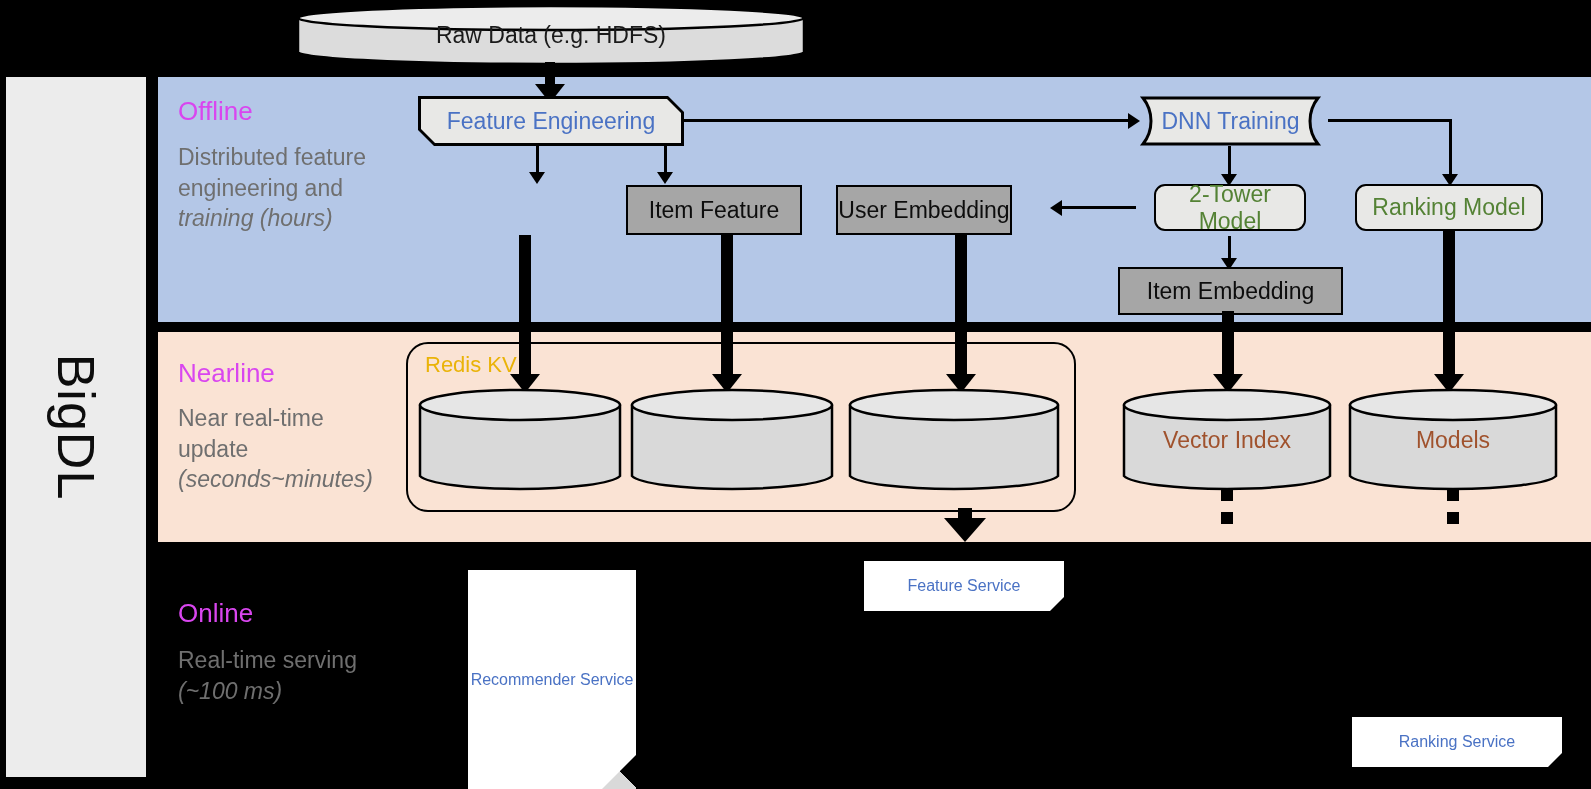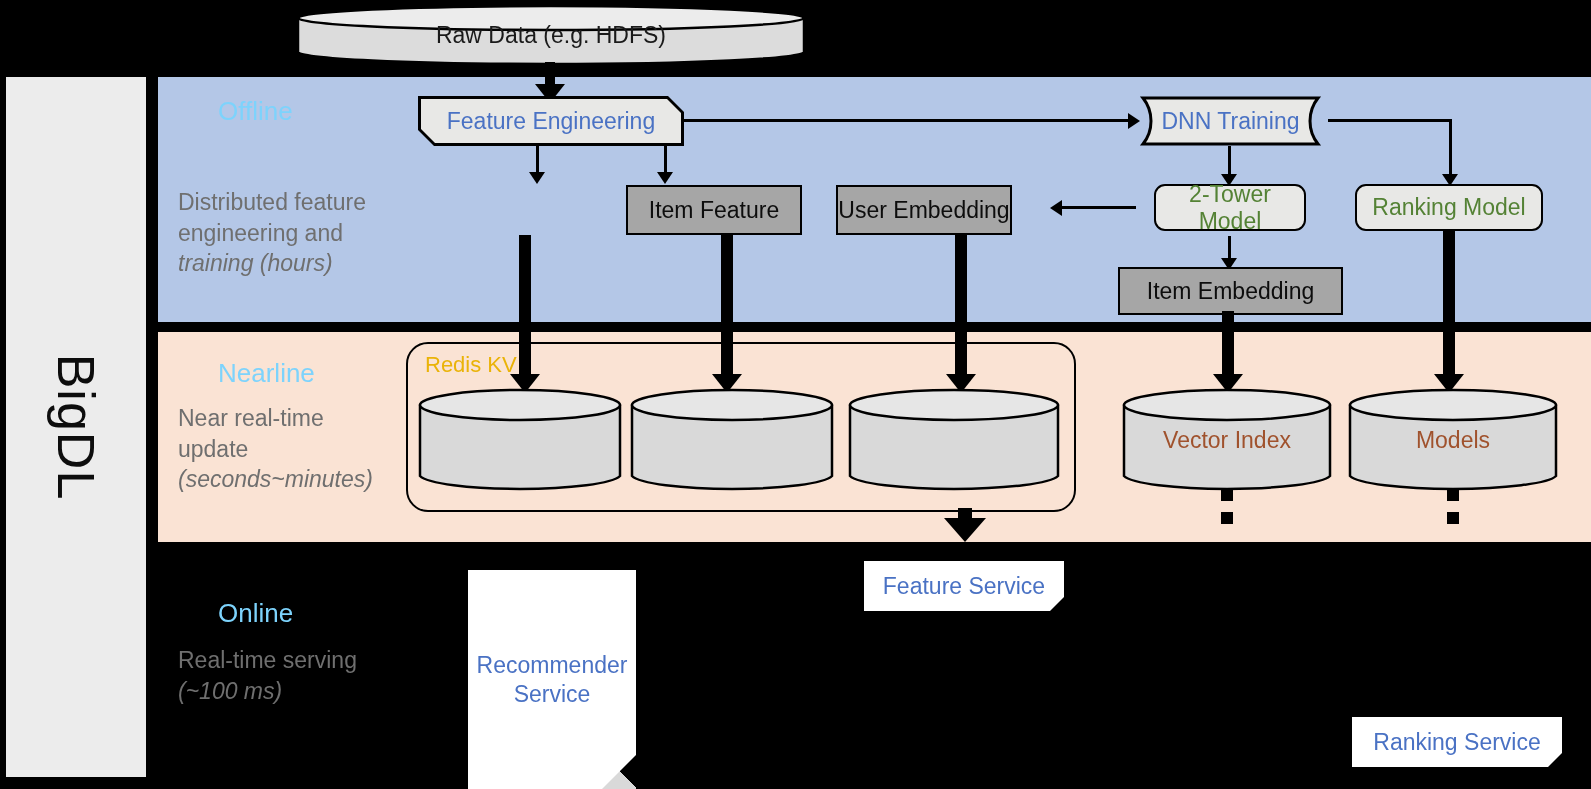--- a/index.html
+++ b/index.html
@@ -13,25 +13,25 @@
   #band-online{top:552px;height:237px;background:#000;}
 
   
   #bigdl-rail{position:absolute;left:6px;top:77px;width:140px;height:700px;background:#ececec;}
   #bigdl-label{position:absolute;left:50%;top:50%;
       transform:translate(-50%,-50%) rotate(90deg);
       white-space:nowrap;font-size:52px;color:#0d0d0d;letter-spacing:1px;
       font-family:"Liberation Sans",sans-serif;}
 
   
-  .band-title{position:absolute;font-size:26px;color:#7dd3fc;font-weight:400;white-space:nowrap;margin-left:40px;}
+  .band-title{position:absolute;font-size:26px;color:#d946ef;font-weight:400;white-space:nowrap;}
   .band-sub{position:absolute;font-size:23px;color:#6f6f6f;line-height:1.33;width:215px;}
   .band-sub i{font-style:italic;}
   #t-offline{left:178px;top:96px;}
-  #s-offline{left:178px;top:142px;margin-top:45px;}
+  #s-offline{left:178px;top:142px;}
   #t-nearline{left:178px;top:358px;}
   #s-nearline{left:178px;top:403px;}
   #t-online{left:178px;top:598px;}
   #s-online{left:178px;top:645px;}
 
   
   .node{position:absolute;box-sizing:border-box;display:flex;align-items:center;
         justify-content:center;text-align:center;line-height:1.15;}
 
   .gray-box{background:#a6a6a6;border:2.5px solid #000;color:#0d0d0d;font-size:23px;}
@@ -72,21 +72,21 @@
   .arrow-lf{position:absolute;width:0;height:0;border-top:8px solid transparent;
             border-bottom:8px solid transparent;border-right:12px solid #000;}
   .arrow-rt{position:absolute;width:0;height:0;border-top:8px solid transparent;
             border-bottom:8px solid transparent;border-left:12px solid #000;}
   .sq{position:absolute;background:#000;width:12px;height:12px;}
 
   
   .doc{position:absolute;}
   .doc .body{position:absolute;inset:0;background:#fff;}
   .doc .lbl{position:absolute;inset:0;display:flex;align-items:center;justify-content:center;
-            color:#4a72c4;font-size:23px;text-align:center;line-height:1.25;}
+            color:#4a72c4;font-size:16px;text-align:center;line-height:1.25;}
   .doc .fold{position:absolute;right:0;bottom:0;width:14px;height:14px;
             background:#000;clip-path:polygon(100% 0,100% 100%,0 100%);}
   .doc-big .body{clip-path:polygon(0 0,100% 0,100% calc(100% - 30px),calc(100% - 30px) 100%,0 100%);}
   .doc-big .tri{position:absolute;right:0;bottom:0;width:34px;height:34px;
      background:linear-gradient(225deg,#000 0 48%,#d9d9d9 48% 100%);
      clip-path:polygon(100% 0,100% 100%,0 100%);}
 </style>
 </head>
 <body>
 

